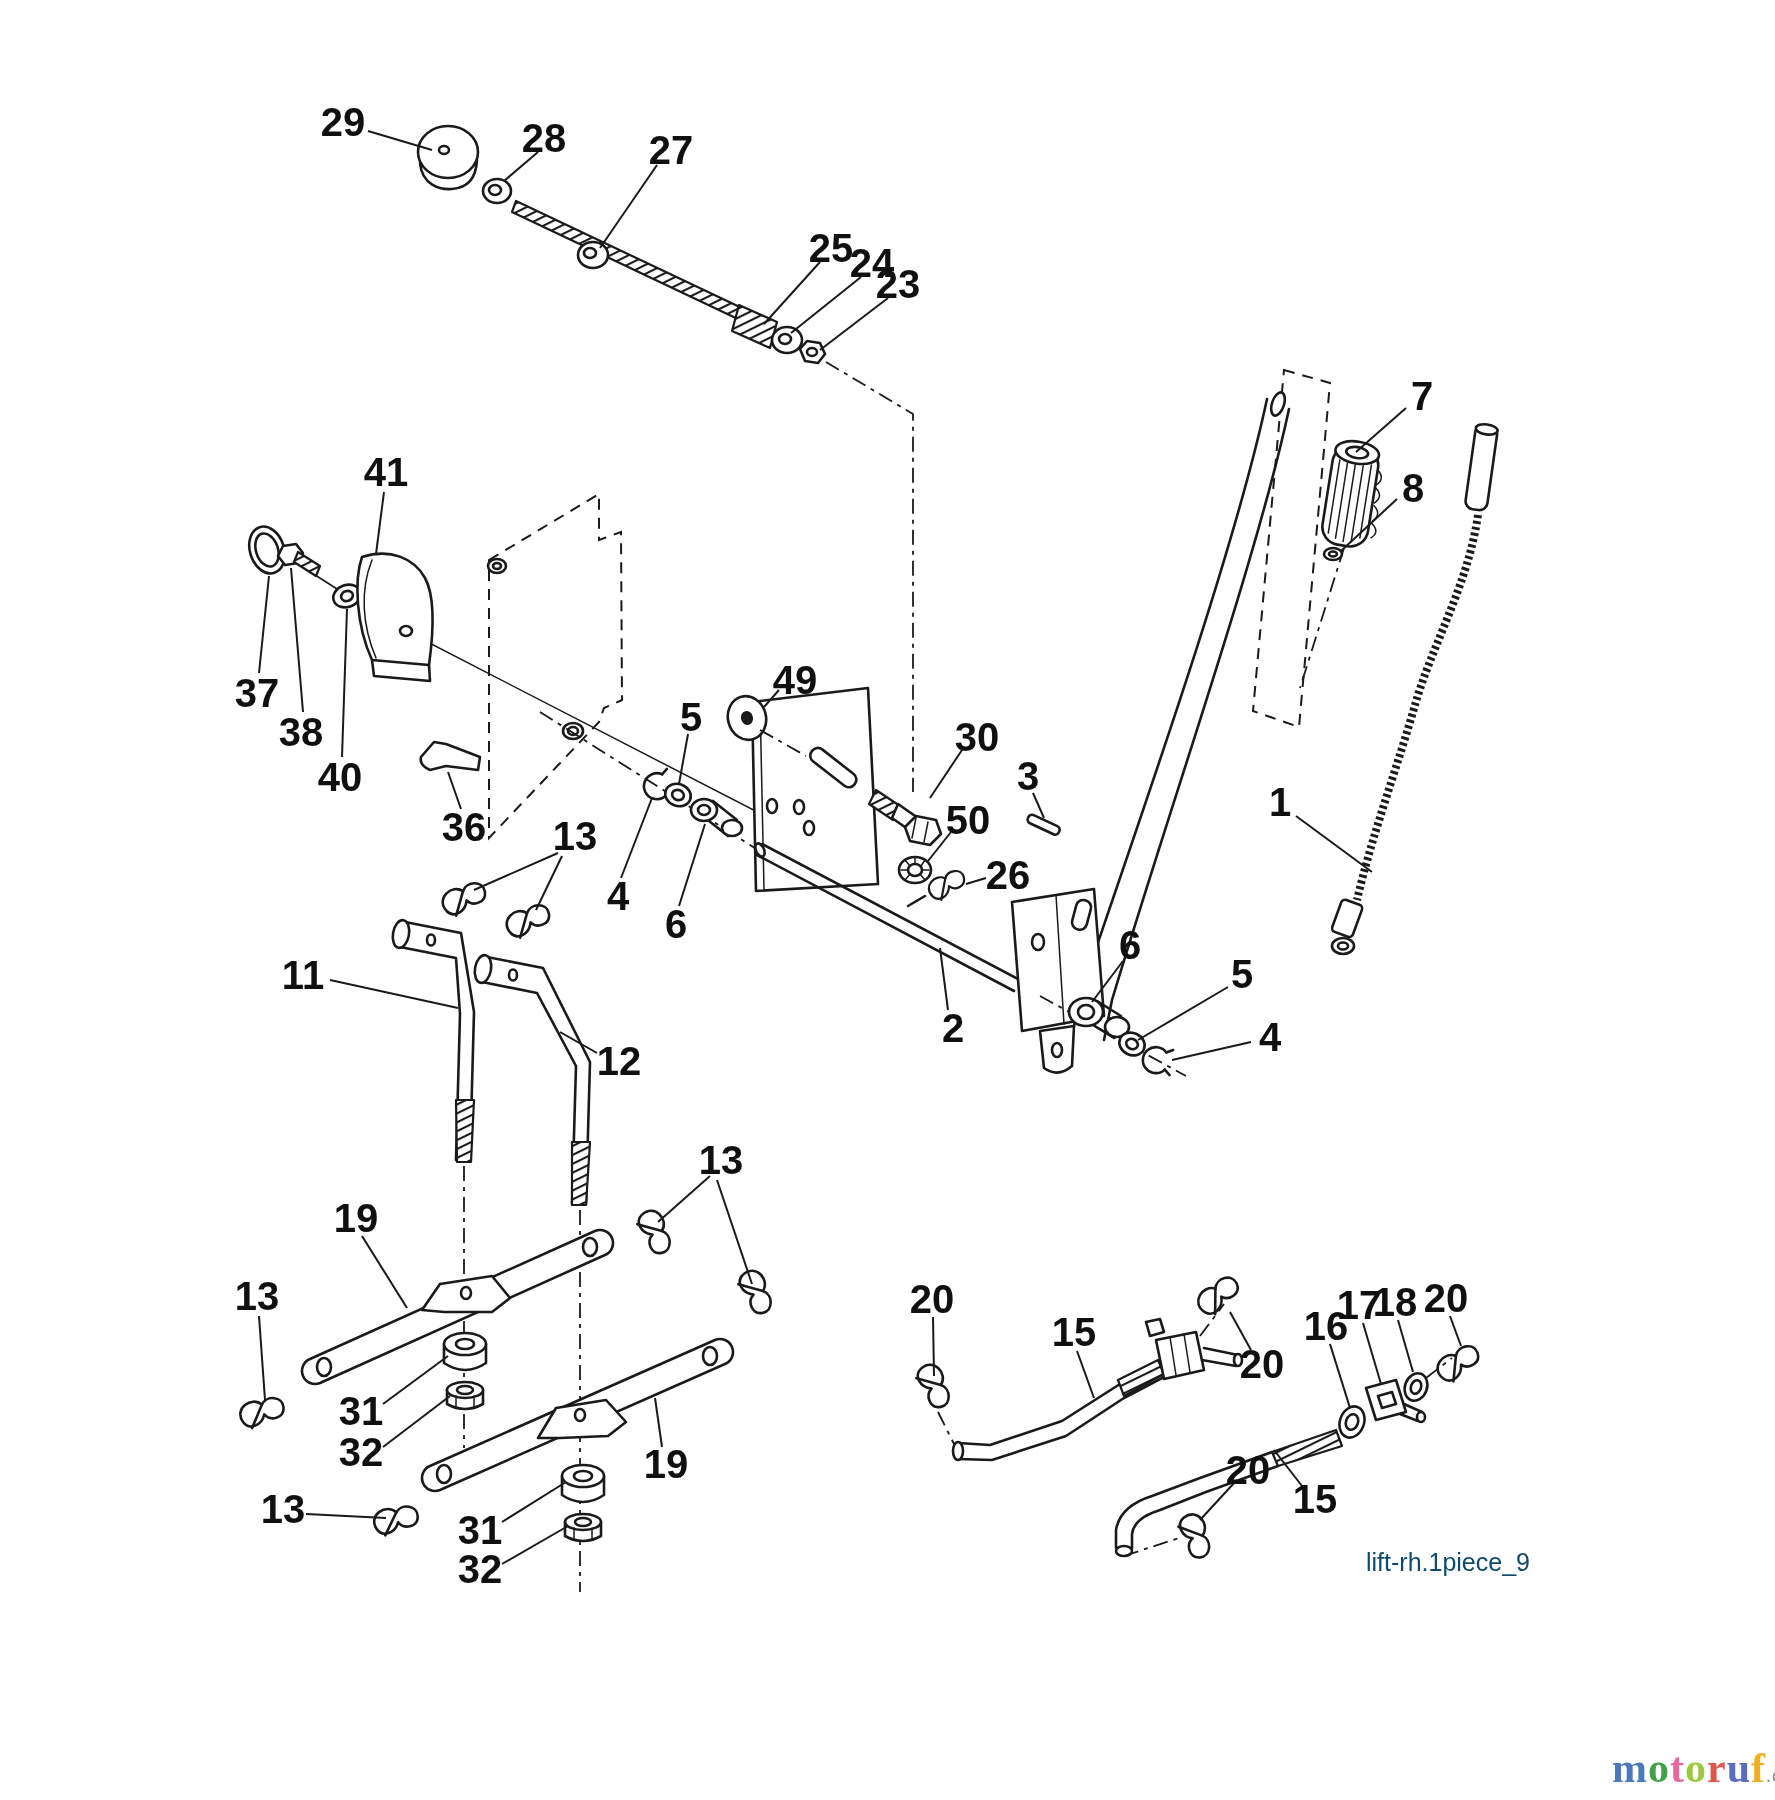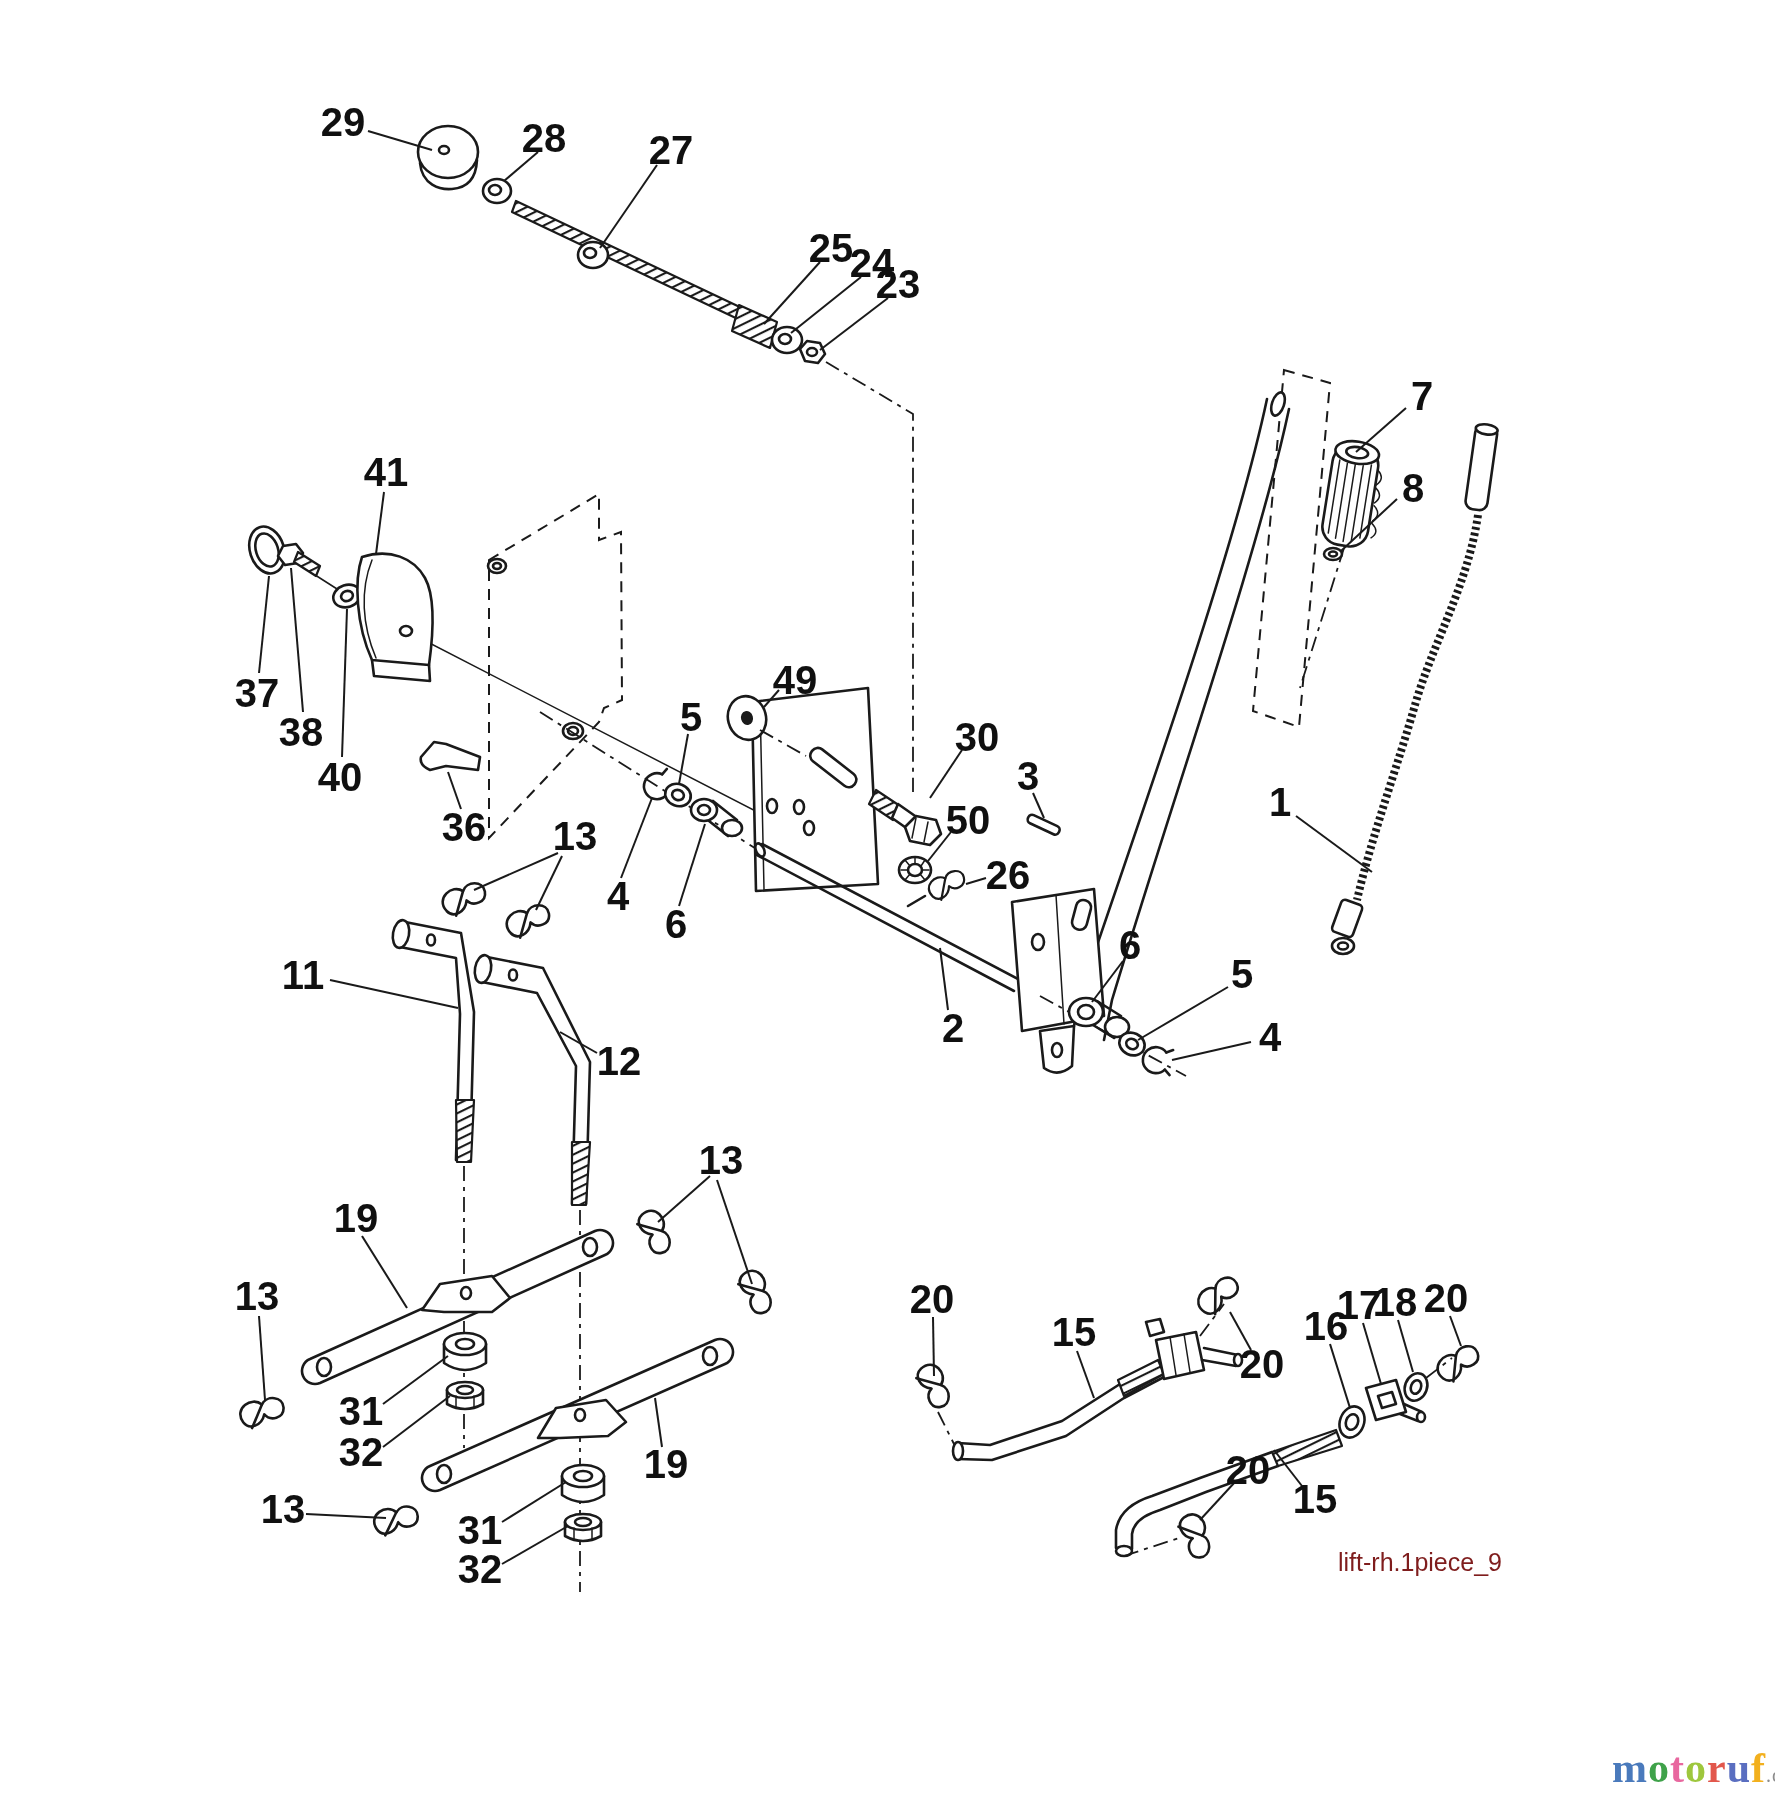--- a/index.html
+++ b/index.html
@@ -11,21 +11,21 @@
   .p{fill:#fff;stroke:#1a1a1a;stroke-width:2.6;stroke-linejoin:round;stroke-linecap:round;}
   .n{fill:none;stroke:#1a1a1a;stroke-width:2.6;stroke-linejoin:round;stroke-linecap:round;}
   .thr{fill:url(#thr);stroke:#1a1a1a;stroke-width:2.2;stroke-linejoin:round;}
   .dark{fill:#1a1a1a;stroke:none;}
   .thin{stroke-width:1.5;}
   .cl{fill:none;stroke:#1a1a1a;stroke-width:1.8;stroke-dasharray:15 6 4 6;}
   .phantom{fill:none;stroke:#1a1a1a;stroke-width:2;stroke-dasharray:11 8;}
   .coil{fill:none;stroke:#1a1a1a;stroke-width:8;stroke-dasharray:3 3;}
   .leader{fill:none;stroke:#1a1a1a;stroke-width:2;}
   .part-label{font:700 40px "Liberation Sans",sans-serif;fill:#101010;}
-  .footer-code{position:absolute;font:400 25px "Liberation Sans",sans-serif;color:#7f1d1d;}
+  .footer-code{position:absolute;font:400 25px "Liberation Sans",sans-serif;color:#0c4a6e;margin-left:28px;}
   .watermark{position:absolute;font:700 42px "Liberation Serif",serif;letter-spacing:1px;white-space:nowrap;}
   .watermark .suffix{font:400 20px "Liberation Serif",serif;}
 </style>
 </head>
 <body>
 
 <div class="stage">
 <svg id="diagram" width="1775" height="1800" viewBox="0 0 1775 1800">
   <defs>
     <pattern id="thr" width="8" height="8" patternUnits="userSpaceOnUse" patternTransform="rotate(64)">

